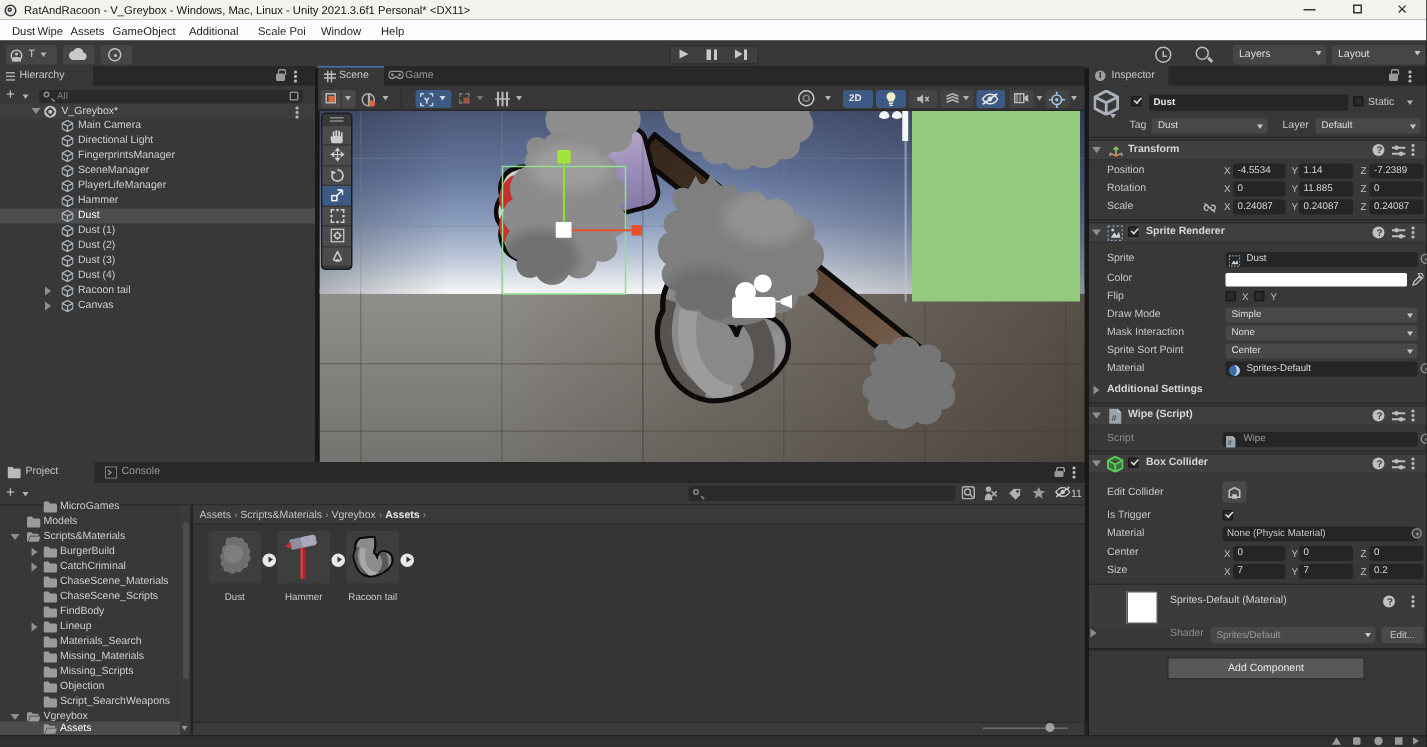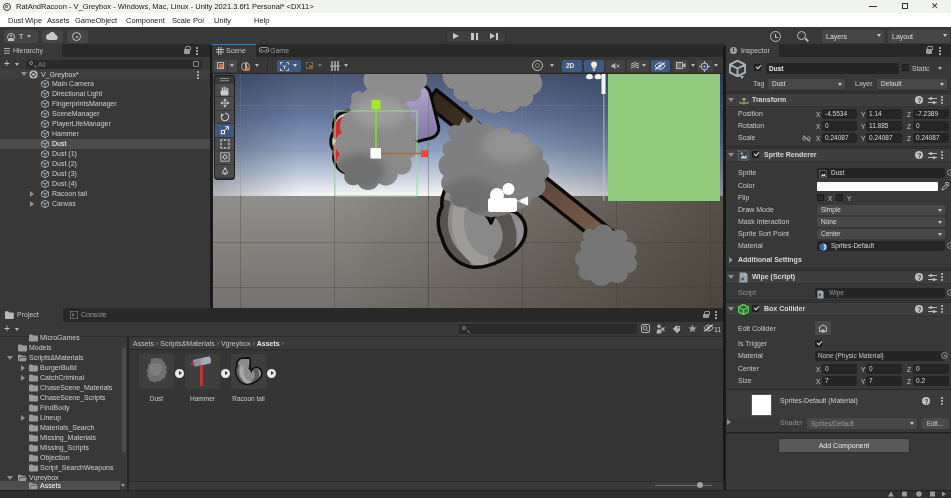--- a/index.html
+++ b/index.html
@@ -31,24 +31,24 @@
 <div class="a" style="left:16px;top:1px;font-size:7.5px;line-height:11px;color:#151515">RatAndRacoon - V_Greybox - Windows, Mac, Linux - Unity 2021.3.6f1 Personal* &lt;DX11&gt;</div>
 <div class="a" style="left:869px;top:6px;width:8px;height:1.4px;background:#333"></div>
 <div class="a" style="left:902px;top:3px;width:6px;height:6px;border:1.2px solid #333"></div>
 <div class="a" style="left:931px;top:2px;font-size:9px;color:#333;line-height:9px">✕</div>
 
 <div class="a" style="left:0;top:13px;width:951px;height:14px;background:#fdfdfd"></div>
 <div class="a" style="left:8px;top:14.5px;font-size:7.5px;color:#1c1c1c;line-height:12px">Dust</div>
 <div class="a" style="left:25px;top:14.5px;font-size:7.5px;color:#1c1c1c;line-height:12px">Wipe</div>
 <div class="a" style="left:47px;top:14.5px;font-size:7.5px;color:#1c1c1c;line-height:12px">Assets</div>
 <div class="a" style="left:75px;top:14.5px;font-size:7.5px;color:#1c1c1c;line-height:12px">GameObject</div>
-<div class="a" style="left:126px;top:14.5px;font-size:7.5px;color:#1c1c1c;line-height:12px">Component</div>
+<div class="a" style="left:126px;top:14.5px;font-size:7.5px;color:#1c1c1c;line-height:12px">Additional</div>
 <div class="a" style="left:172px;top:14.5px;font-size:7.5px;color:#1c1c1c;line-height:12px">Scale</div>
 <div class="a" style="left:193px;top:14.5px;font-size:7.5px;color:#1c1c1c;line-height:12px">Poi</div>
-<div class="a" style="left:214px;top:14.5px;font-size:7.5px;color:#1c1c1c;line-height:12px">Unity</div>
+<div class="a" style="left:214px;top:14.5px;font-size:7.5px;color:#1c1c1c;line-height:12px">Window</div>
 <div class="a" style="left:254px;top:14.5px;font-size:7.5px;color:#1c1c1c;line-height:12px">Help</div>
 
 <div class="a" style="left:0;top:27px;width:951px;height:19px;background:#383838;border-bottom:1px solid #222"></div>
 <div class="a" style="left:4px;top:30px;width:34px;height:13px;background:#464646;border-radius:2px"></div>
 <div class="a" style="left:7px;top:32.5px;width:8px;height:8px;border-radius:50%;border:1px solid #c2c2c2"></div>
 <div class="a" style="left:9.8px;top:34.5px;width:2.4px;height:2.4px;border-radius:50%;background:#c2c2c2"></div>
 <div class="a" style="left:8.2px;top:38px;width:5.6px;height:2.5px;border-radius:2px 2px 0 0;background:#c2c2c2"></div>
 <div class="a" style="left:19px;top:31.5px;font-size:7px;color:#ddd;line-height:10px">T</div>
 <div class="dar" style="left:27px;top:35px"></div>
 <div class="a" style="left:42px;top:30px;width:21px;height:13px;background:#464646;border-radius:2px"></div>

